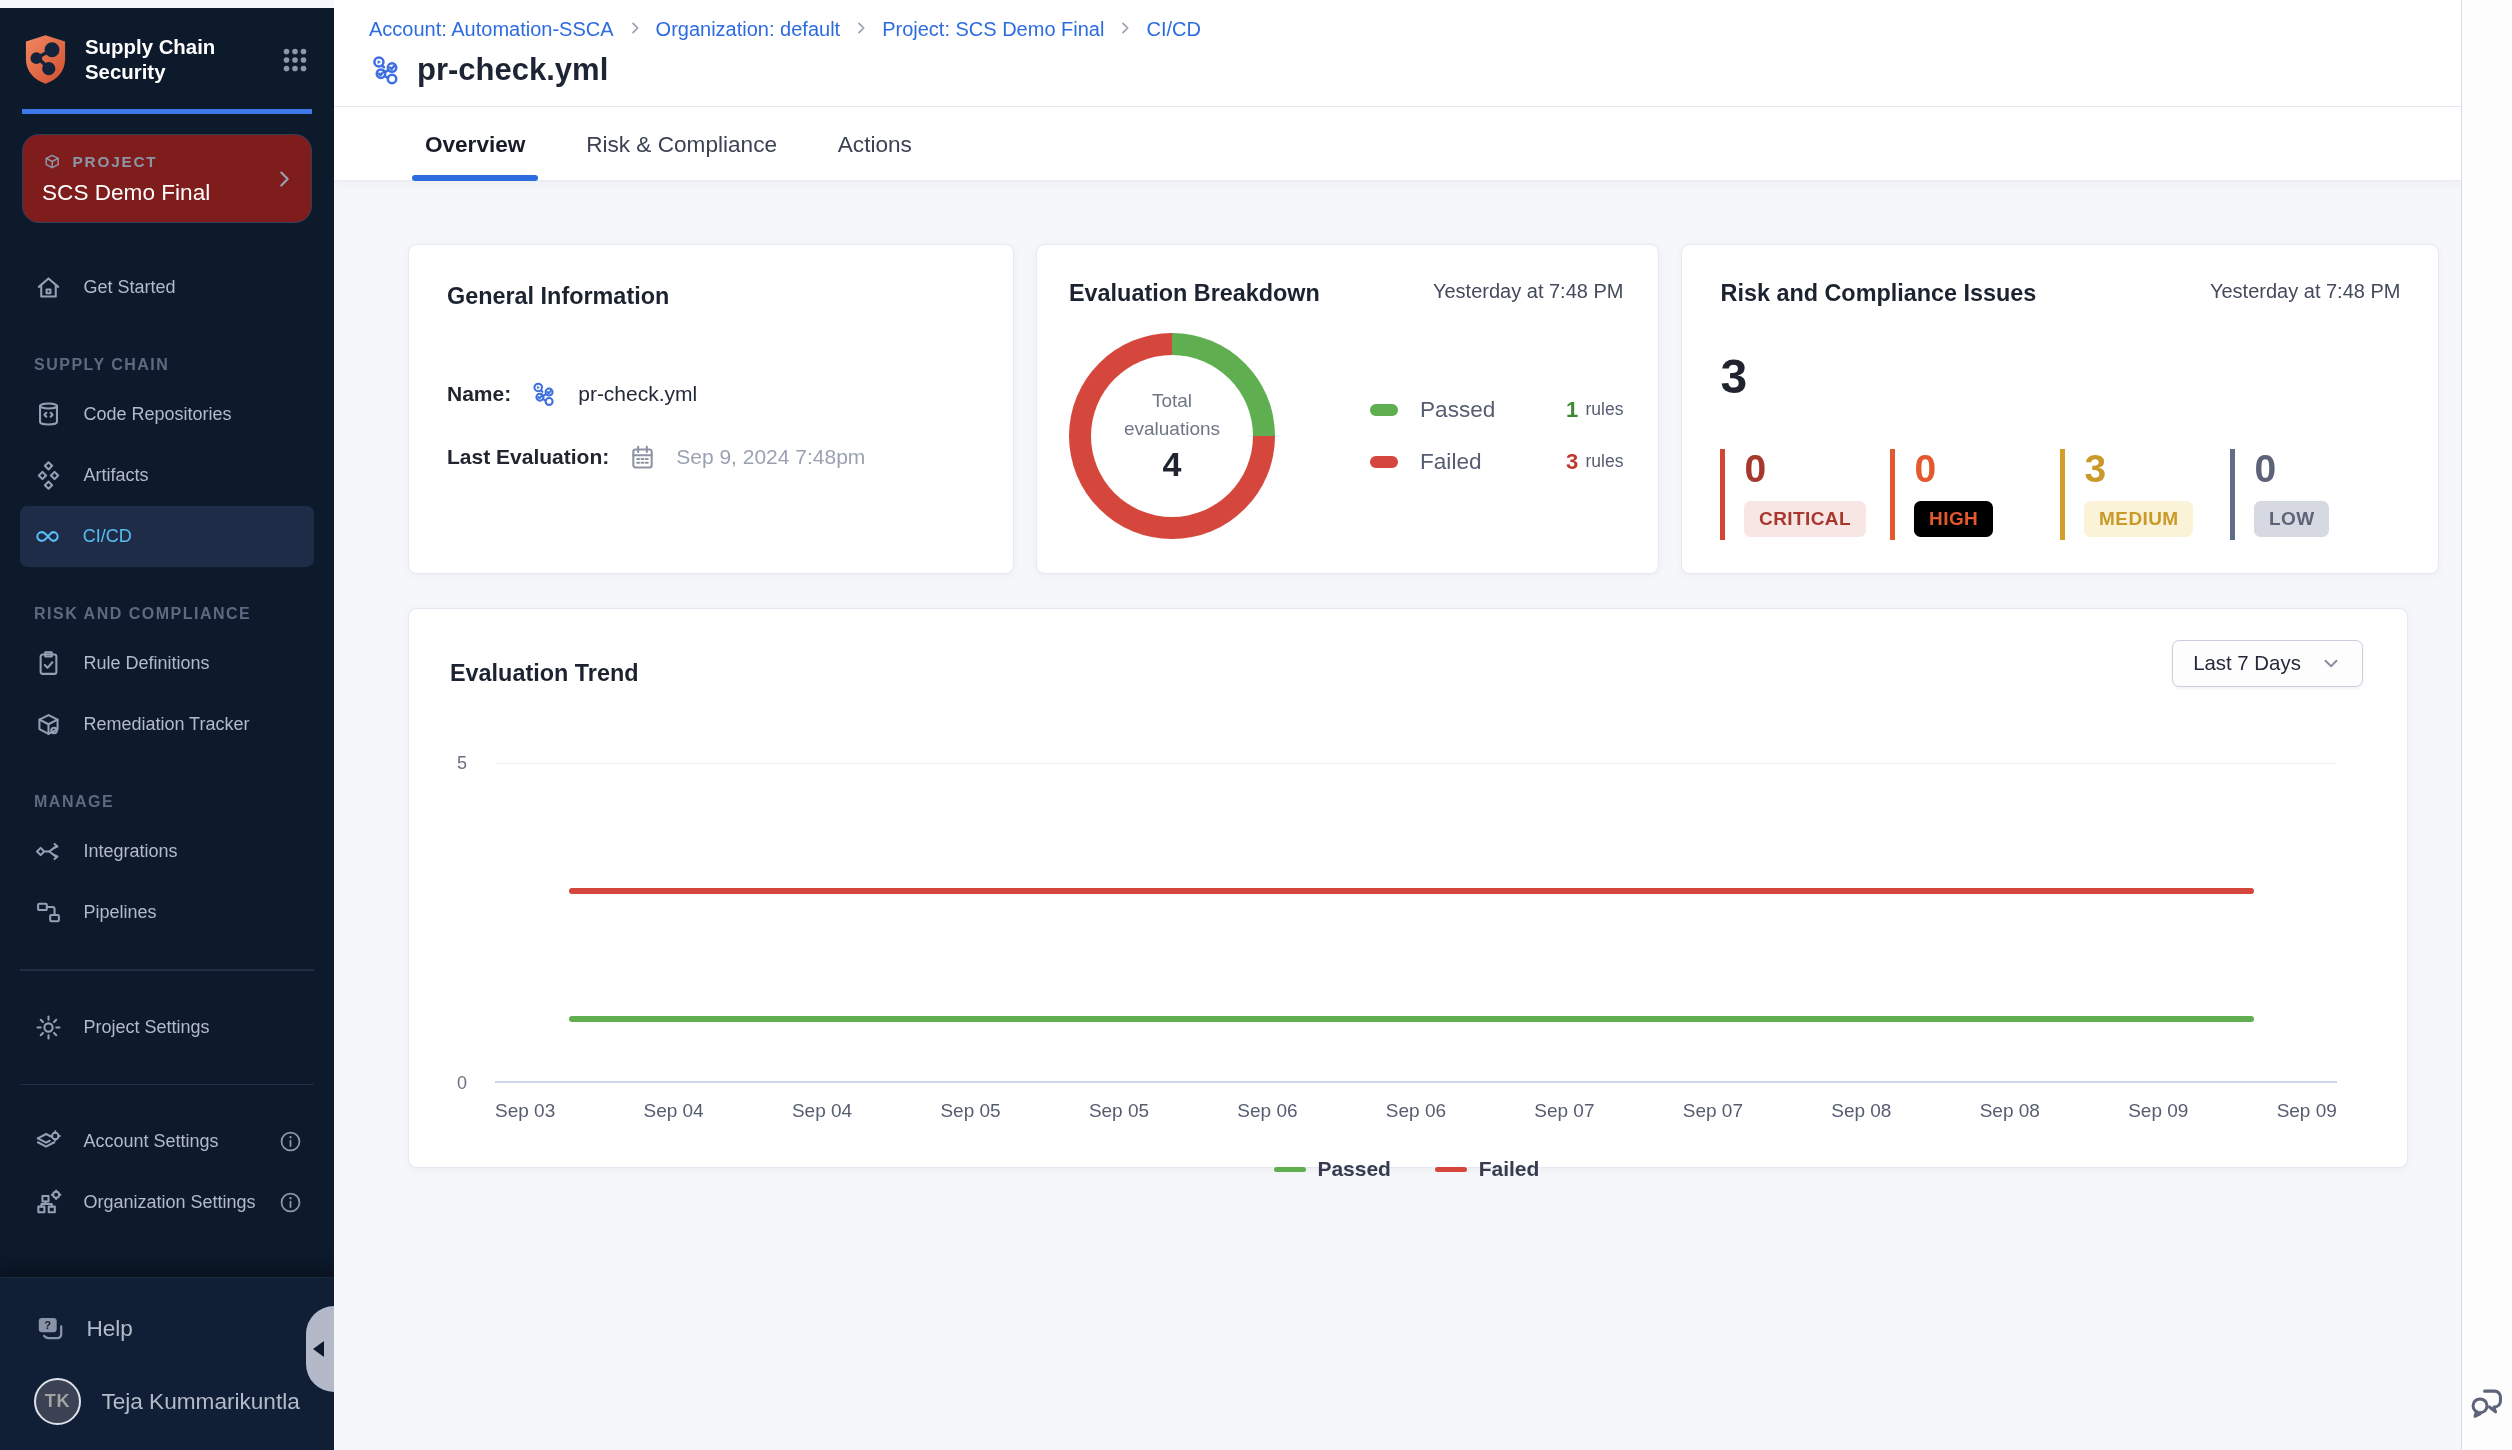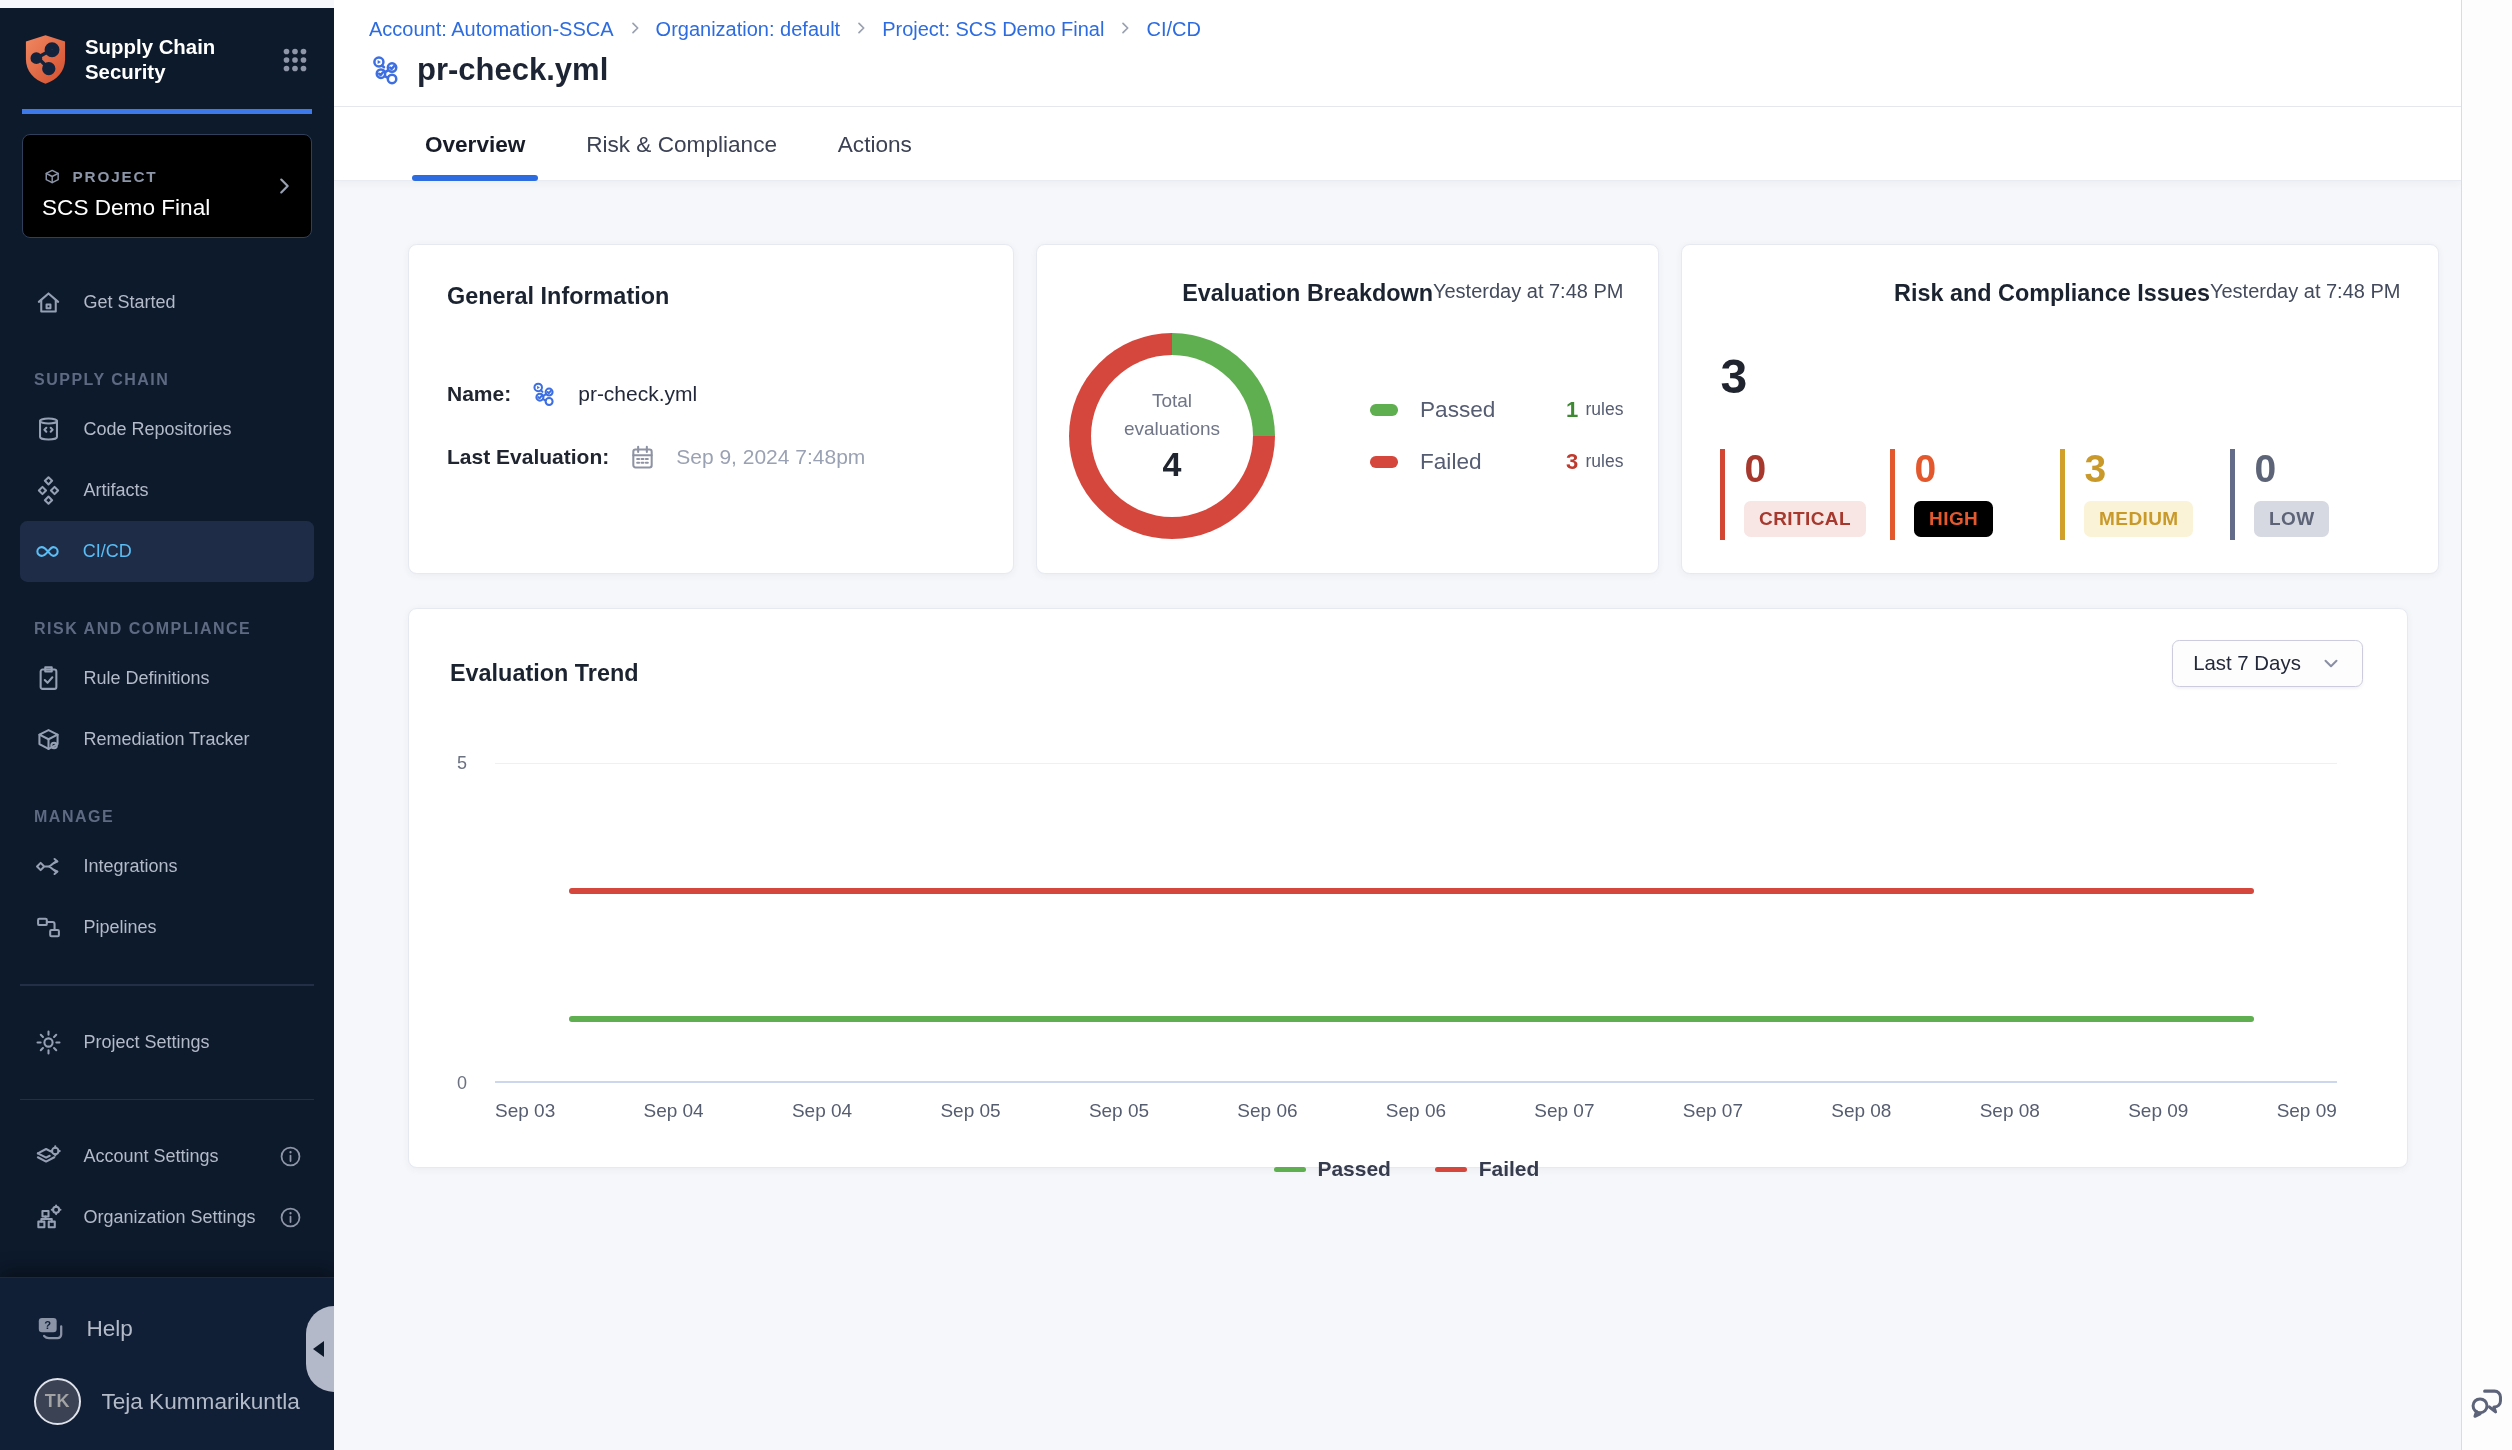--- a/index.html
+++ b/index.html
@@ -7,21 +7,21 @@
   .app { display:flex; width:2512px; height:1451px; }
 
   
   .sidebar { position:relative; width:334px; flex:0 0 334px; background:#0d1a2c; color:#aab1c0; overflow:hidden;margin-top:8px; }
   .logo-row { display:flex; align-items:center; gap:16px; padding:25px 22px 19px 22px; }
   .logo-shield { width:47px; height:53px; flex:0 0 47px; }
   .app-title { font-size:20.4px; font-weight:700; color:#ffffff; line-height:1.22; width:131px; }
   .logo-spacer { flex:1; }
   .grid-icon { width:34px; height:34px; color:#8e96a8; cursor:pointer; }
   .logo-rule { height:4.4px; background:#3d79e8; margin:4.4px 22px 0 22px; }
-  .project-box { position:relative; margin:20.4px 22px 0 22px; background:#000000; border:1.5px solid #303f5a; border-radius:8px; padding:32px 19px 16px 19px; cursor:pointer; }
+  .project-box { position:relative; margin:20.4px 22px 0 22px; background:#7f1d1d; border:1.5px solid #303f5a; border-radius:17px; padding:17px 19px 16px 19px; cursor:pointer; }
   .proj-head { display:flex; align-items:center; gap:10.2px; color:#8d96a9; }
   .proj-head svg { width:20.4px; height:20.4px; }
   .proj-label { font-size:15.3px; font-weight:700; letter-spacing:1.8px; }
   .proj-name { margin-top:7.3px; font-size:22.6px; color:#ffffff; }
   .proj-chevron { position:absolute; right:16px; top:50%; transform:translateY(-50%); width:22px; height:22px; color:#98a0b2; }
 
   nav { margin-top:34px; }
   .nav-item { position:relative; display:flex; align-items:center; gap:20.4px; height:61px; padding-left:34px; font-size:18px; color:#b3bac8; cursor:pointer; }
   .nav-item svg { width:29px; height:29px; color:#96a0b4; flex:0 0 29px; }
   .nav-item.active { background:#1e2c47; margin:0 20.4px; padding-left:13px; border-radius:7.3px; color:#58bef5; }
@@ -50,21 +50,21 @@
   .page-title { font-size:31px; font-weight:700; color:#1d2433; }
   .tabs { display:flex; gap:55px; background:#ffffff; padding-left:88px; border-bottom:1.5px solid #e9ebf2; box-shadow:0 4.4px 7.3px rgba(40,50,80,.04); }
   .tab { position:relative; padding:25px 2.9px 22px 2.9px; font-size:22.6px; color:#3c4254; cursor:pointer; }
   .tab.active { color:#171c28; font-weight:700; }
   .tab.active::after { content:""; position:absolute; left:-10.2px; right:-10.2px; bottom:-1.5px; height:5.8px; background:#2d6ce0; border-radius:3.6px; }
 
   .content { flex:1; padding:63px 53px 0 74px; }
   .cards-row { display:flex; gap:22px; }
   .card { background:#ffffff; border:1.5px solid #e6e9f1; border-radius:8.8px; box-shadow:0 1.5px 7.3px rgba(40,50,80,.05); }
   .card-title { font-size:23.4px; font-weight:700; color:#1c2330; }
-  .card-head { display:flex; align-items:flex-start; justify-content:flex-end; }
+  .card-head { display:flex; align-items:flex-start; justify-content:space-between; }
   .card-timestamp { font-size:20px; color:#434a5c; }
 
   .card-general { flex:0 0 606px; height:330px; padding:38px; }
   .gi-fields { margin-top:70px; display:flex; flex-direction:column; gap:34px; }
   .gi-row { display:flex; align-items:center; gap:19px; font-size:21px; }
   .gi-label { font-weight:700; color:#20252f; }
   .gi-row svg { width:29px; height:29px; }
   .gi-name-value { color:#23293a; }
   .gi-date-value { color:#9aa1b2; }
   .cal-icon { color:#8d93a3; }

